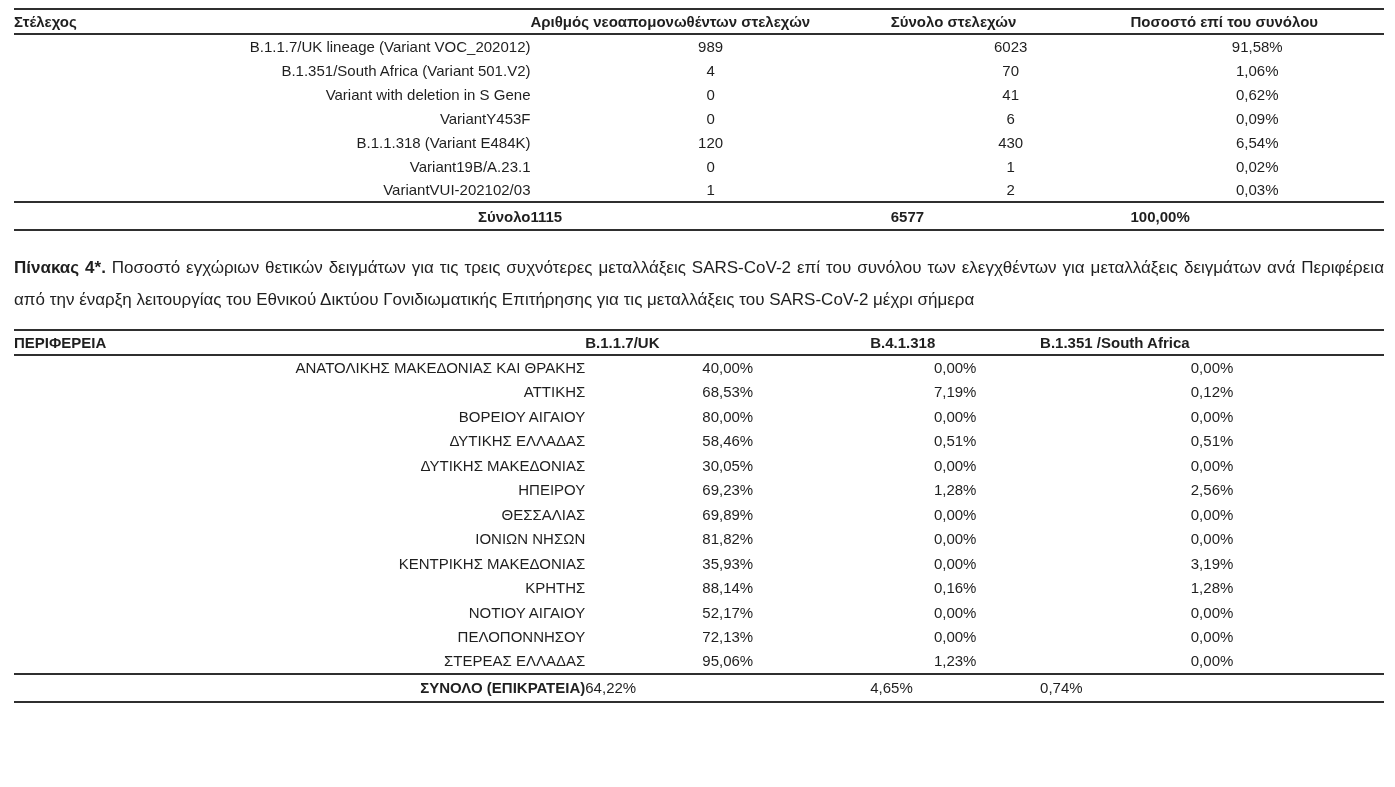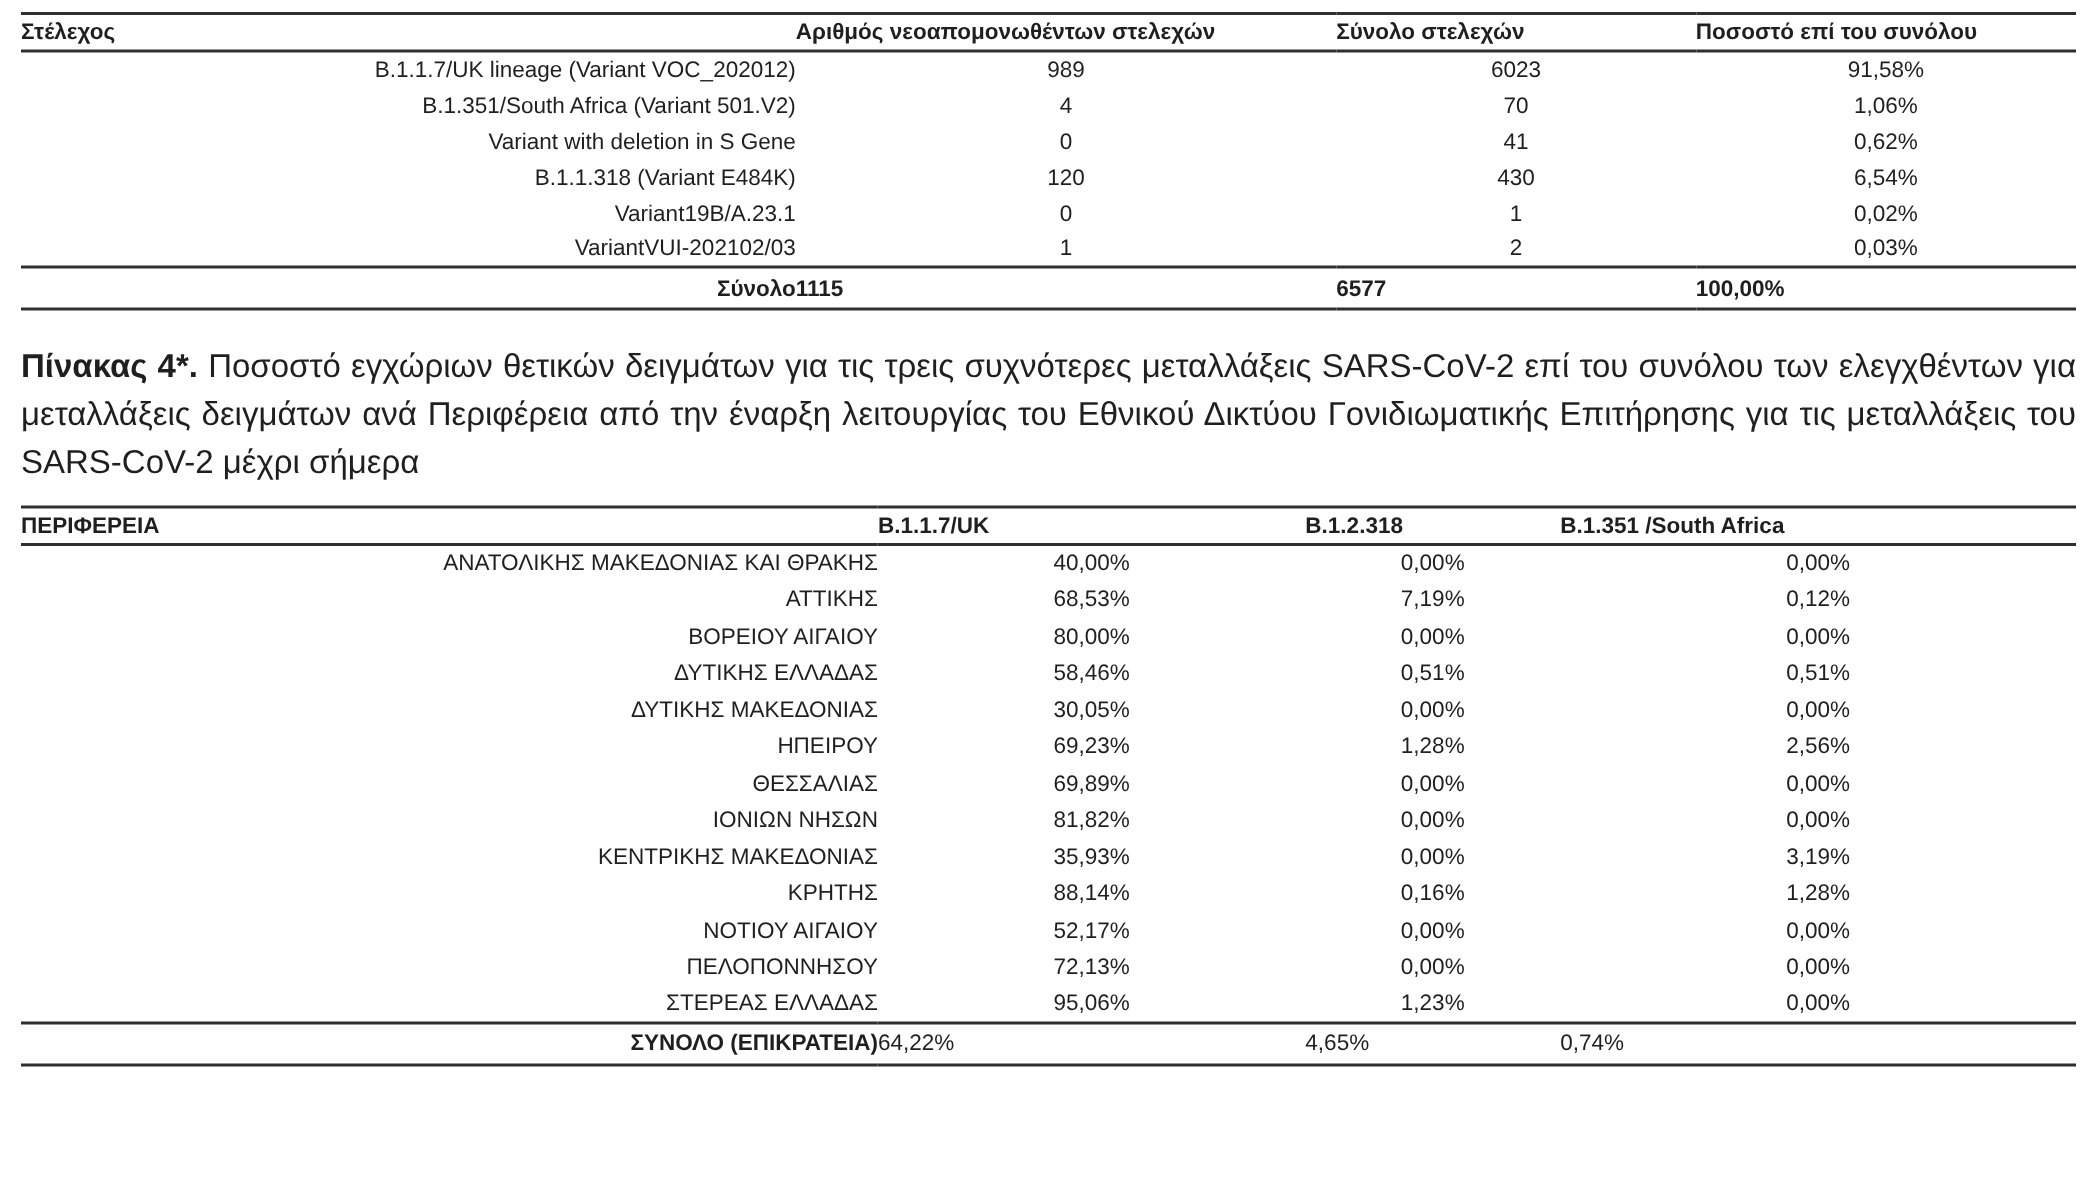--- a/index.html
+++ b/index.html
@@ -43,21 +43,21 @@
     border-top: 2px solid #2f2f2f;
     border-bottom: 2px solid #2f2f2f;
   }
   tfoot td:first-child { text-align: right; }
   .t1 tfoot td { font-weight: bold; }
   .t2 tbody td { height: 24.5px; }
   .t2 tfoot td { font-weight: normal; }
   .t2 tfoot td:first-child { font-weight: bold; }
   .caption {
     margin: 21px 0 13px 0;
-    font-size: 22px;
+    font-size: 17px;
     line-height: 32px;
     text-align: justify;
   }
   .caption .lbl { font-weight: bold; }
 </style>
 </head>
 <body>
 
 <div class="page">
 
@@ -89,20 +89,26 @@
         <td>70</td>
         <td>1,06%</td>
       </tr>
       <tr>
         <td>Variant with deletion in S Gene</td>
         <td>0</td>
         <td>41</td>
         <td>0,62%</td>
       </tr>
       <tr>
+        <td>VariantY453F</td>
+        <td>0</td>
+        <td>6</td>
+        <td>0,09%</td>
+      </tr>
+      <tr>
         <td>B.1.1.318 (Variant E484K)</td>
         <td>120</td>
         <td>430</td>
         <td>6,54%</td>
       </tr>
       <tr>
         <td>Variant19B/A.23.1</td>
         <td>0</td>
         <td>1</td>
         <td>0,02%</td>
@@ -130,21 +136,21 @@
     <colgroup>
       <col style="width:41.7%">
         <col style="width:20.8%">
         <col style="width:12.4%">
         <col style="width:25.1%">
     </colgroup>
     <thead>
       <tr>
         <th>ΠΕΡΙΦΕΡΕΙΑ</th>
         <th>B.1.1.7/UK</th>
-        <th>B.1.2.318</th>
+        <th>B.4.1.318</th>
         <th>B.1.351 /South Africa</th>
       </tr>
     </thead>
     <tbody>
       <tr>
         <td>ΑΝΑΤΟΛΙΚΗΣ ΜΑΚΕΔΟΝΙΑΣ ΚΑΙ ΘΡΑΚΗΣ</td>
         <td>40,00%</td>
         <td>0,00%</td>
         <td>0,00%</td>
       </tr>

